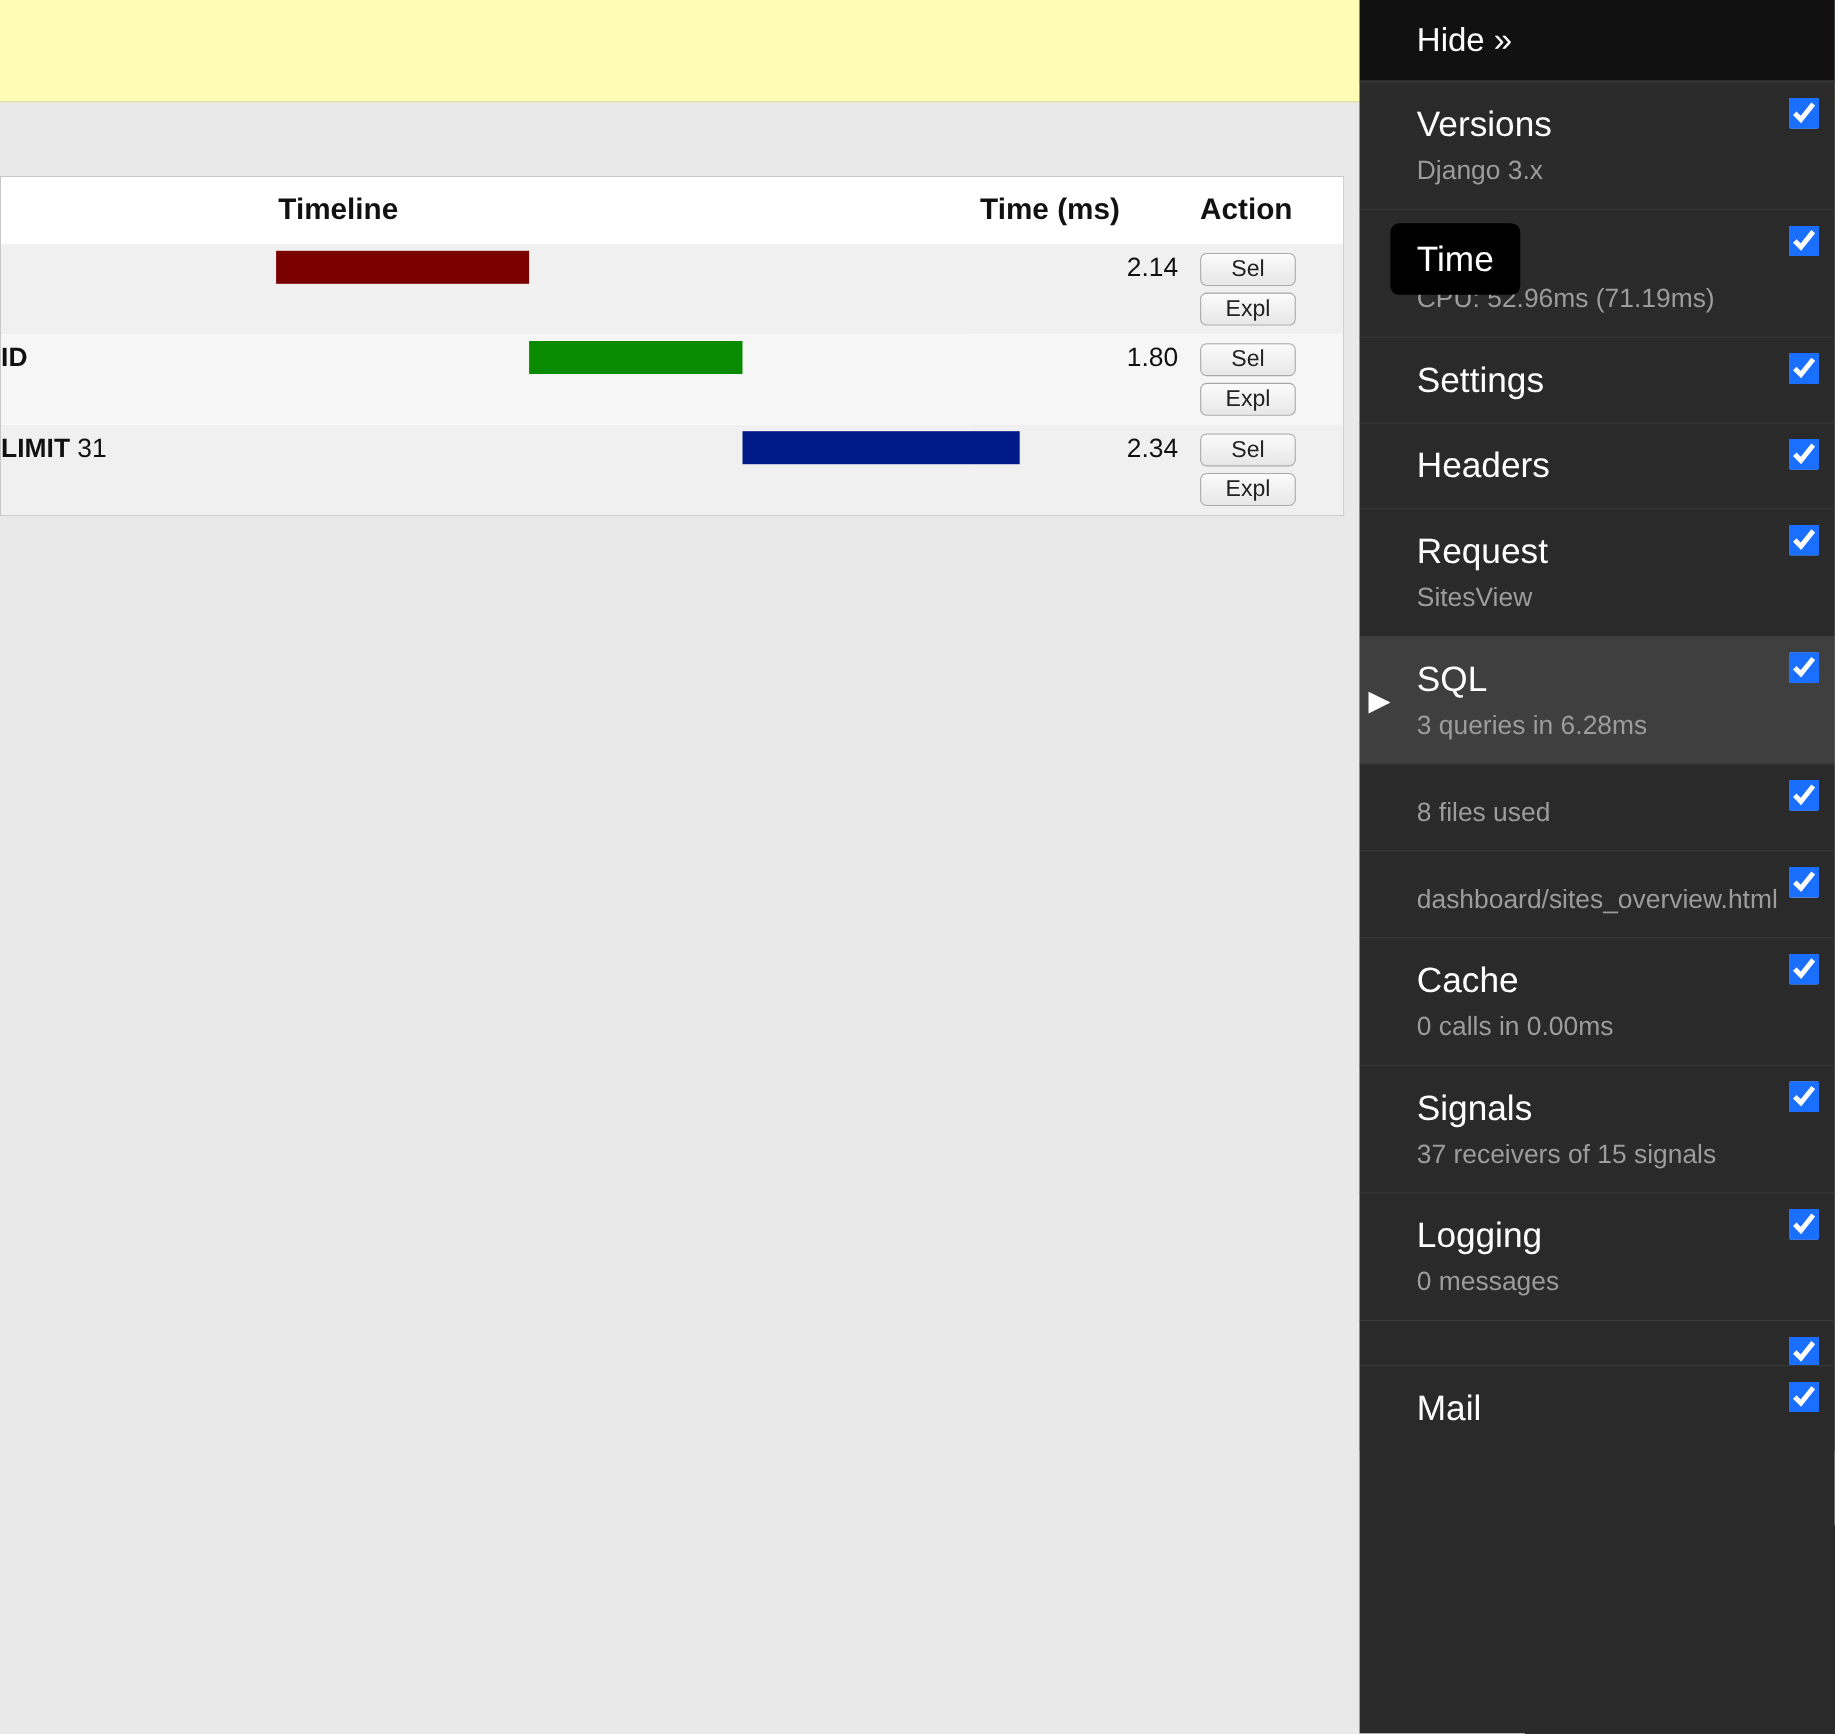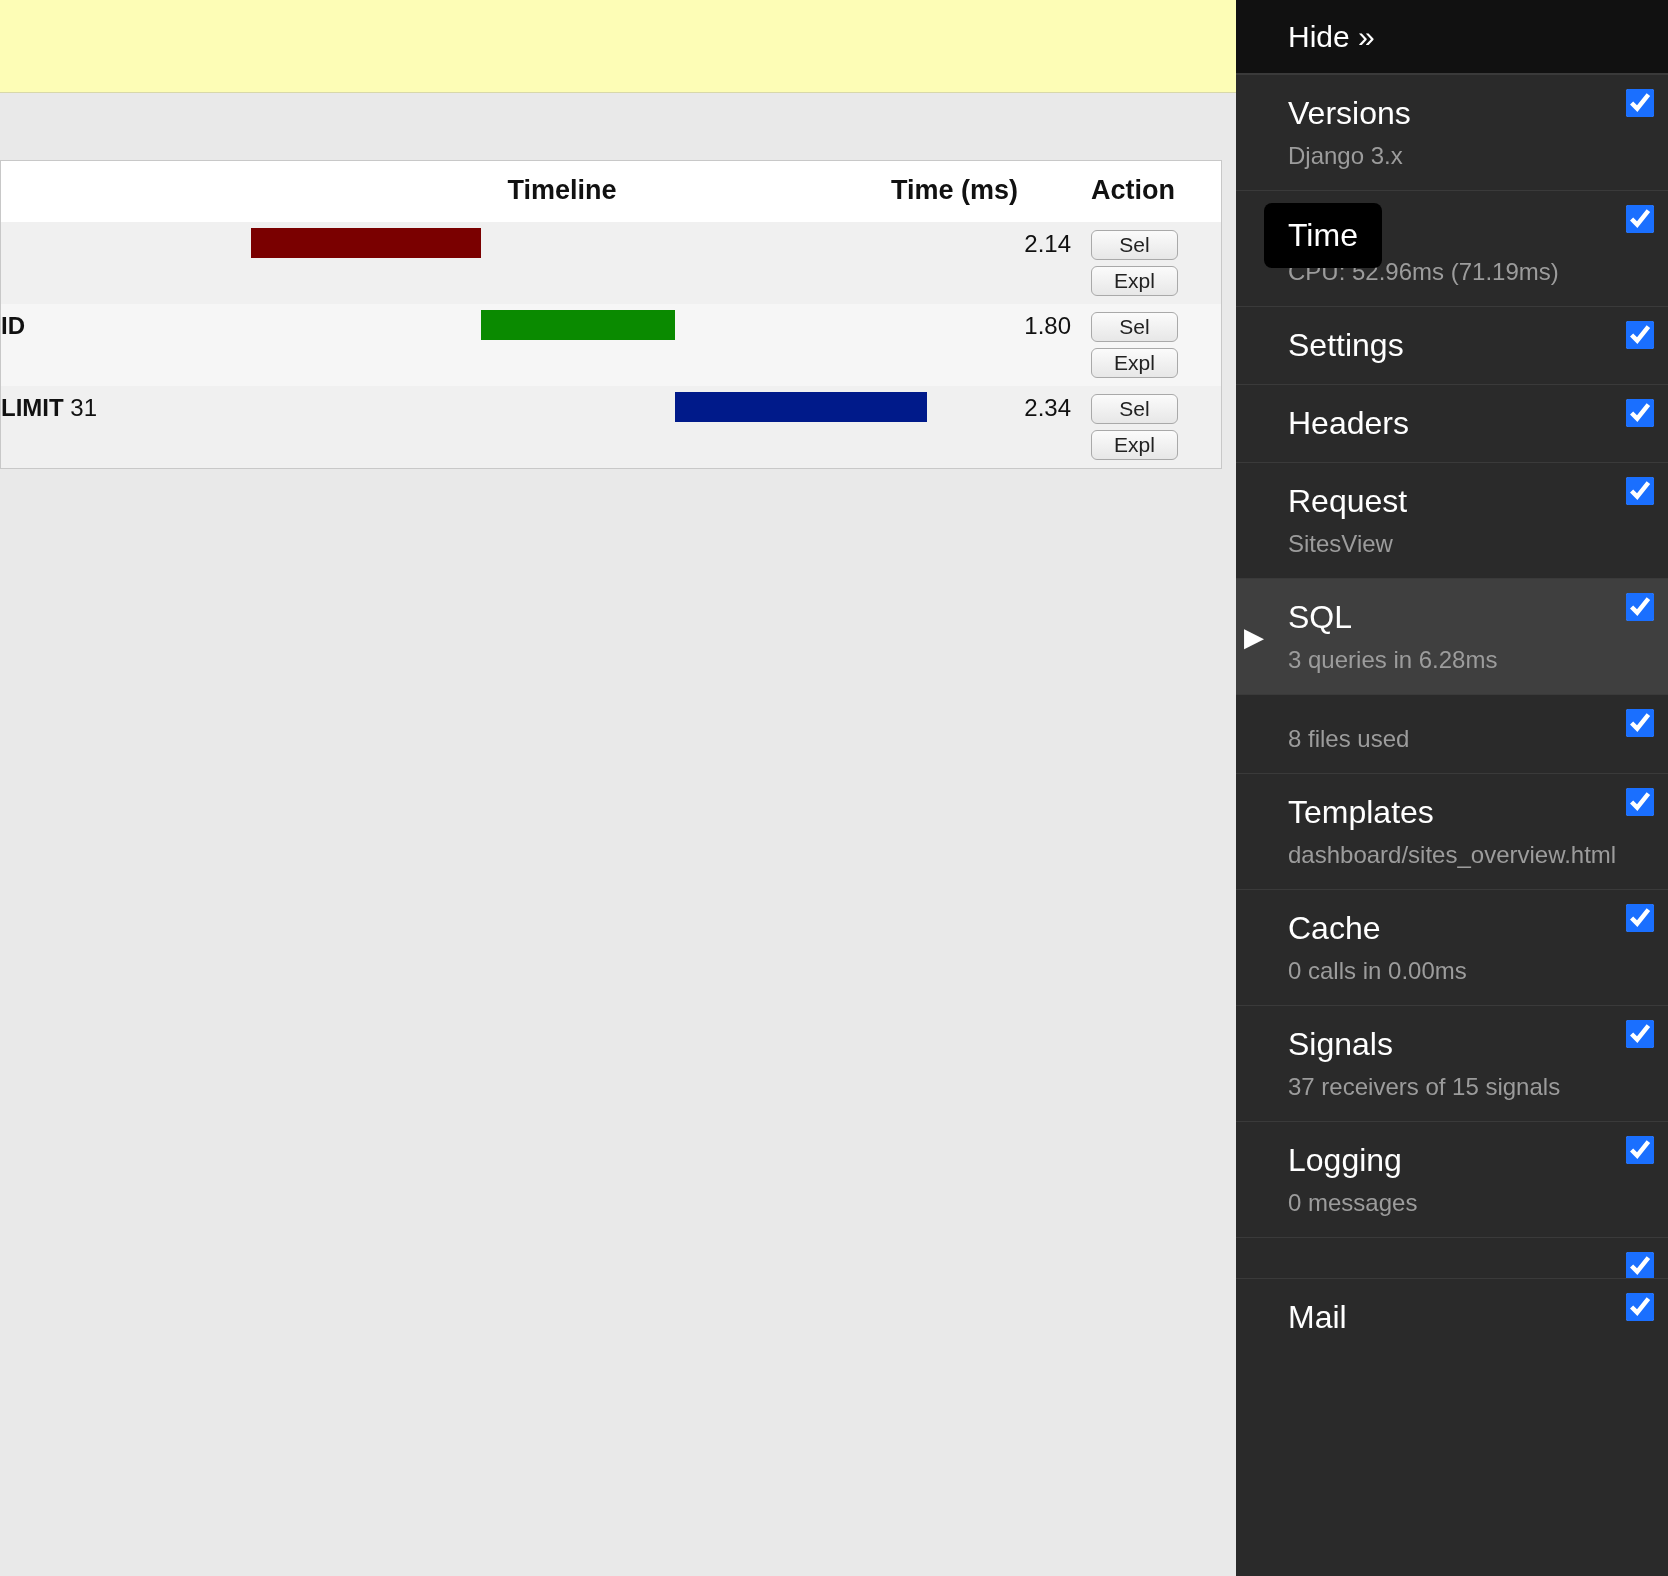--- a/index.html
+++ b/index.html
@@ -41,21 +41,21 @@
     position: absolute;
     top: 160px;
     left: 0;
     width: 1222px;
     border: 1px solid #c8c8c8;
     background: #fff;
   }
   .sql-table { width: 100%; border-collapse: collapse; }
   .sql-table th {
     background: #fff;
-    text-align: center;
+    text-align: left;
     font-size: 27px;
     font-weight: 700;
     padding: 14px 10px 16px 10px;
     color: #111;
   }
   .sql-table th.col-timeline { padding-left: 252px; width: 680px;}
   .sql-table th.col-time { text-align: left; width: 200px;}
   .sql-table th.col-action { width: 140px; text-align:left; padding-left:10px;}
   .sql-table td {
     padding: 8px 10px;
@@ -255,21 +255,20 @@
         <div class="marker">▶</div>
         <div class="title">SQL</div>
         <div class="subtitle">3 queries in 6.28ms</div>
         <input type="checkbox" class="chk" checked="" style="">
       </div>
       <div class="panel-item">
         <div class="subtitle">8 files used</div>
         <input type="checkbox" class="chk" checked="" style="">
       </div>
       <div class="panel-item">
-        <div class="title">Templates</div>
         <div class="subtitle">dashboard/sites_overview.html</div>
         <input type="checkbox" class="chk" checked="" style="">
       </div>
       <div class="panel-item">
         <div class="title">Cache</div>
         <div class="subtitle">0 calls in 0.00ms</div>
         <input type="checkbox" class="chk" checked="" style="">
       </div>
       <div class="panel-item">
         <div class="title">Signals</div>

